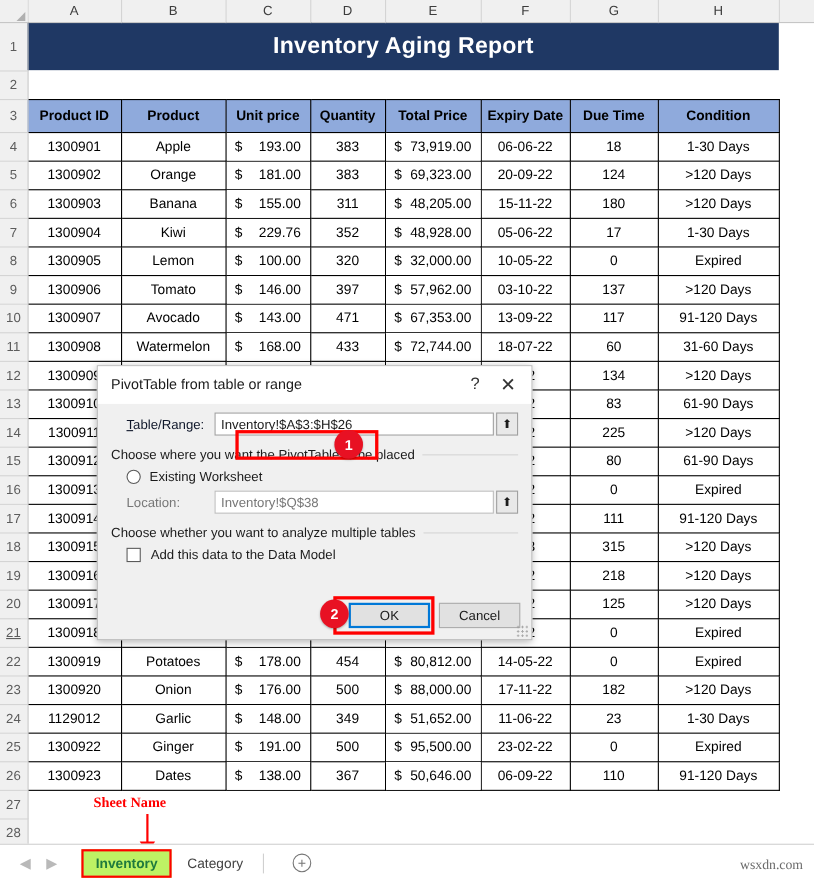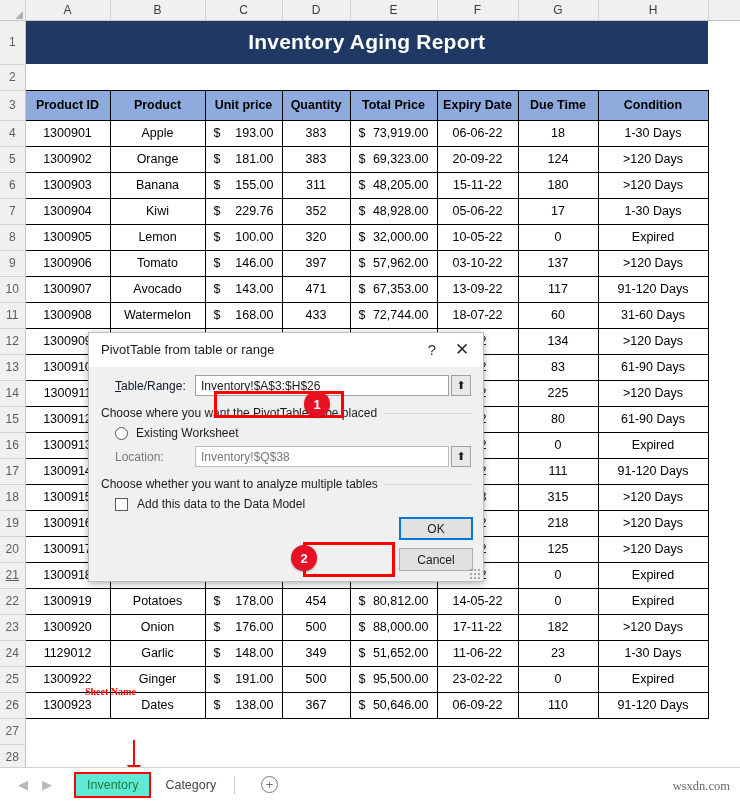--- a/index.html
+++ b/index.html
@@ -88,22 +88,22 @@
     text-align:center;
     vertical-align: middle;
   }
 
   .money { text-align: left; padding-left: 8px; position: relative; }
   .money .sym { position:absolute; left:8px; }
   .money .amt { display:block; text-align:right; padding-right:8px; }
 
   
   .sheetname-note {
-    position:absolute; left:85px; top:686px;
-    color:#FF0000; font-weight:bold; font-size:10px;
+    position:absolute; left:85px; top:722px;
+    color:#FF0000; font-weight:bold; font-size:13px;
     font-family:"Liberation Serif", serif;
   }
   .arrow-down {
     position:absolute; left:133px; top:740px;
     width:2px; height:30px; background:#FF0000;
   }
   .arrow-head {
     position:absolute; left:127px; top:765px;
     width:0;height:0;
     border-left:7px solid transparent;
@@ -118,21 +118,21 @@
     display:flex; align-items:center;
   }
   .navarrows { display:flex; gap:14px; margin-left:18px; color:#b9b9b9; font-size:13px; }
   .navarrows span { cursor:default; }
   .tabs { display:flex; align-items:center; margin-left:22px; height:100%; }
   .tab {
     font-size:12.5px; padding:4px 14px; color:#444; height:26px;
     display:flex; align-items:center;
   }
   .tab.active {
-    color:#1F7A3D; font-weight:normal; background:#5eead4;
+    color:#1F7A3D; font-weight:bold; background:#bef264;
     border:2px solid #FF0000; padding:1px 11px;
   }
   .tab-sep { width:1px; height:18px; background:#d0d0d0; margin:0 4px; }
   .addsheet {
     margin-left:22px; width:17px; height:17px; border-radius:50%;
     border:1.4px solid #767676; color:#767676; font-size:13px; line-height:14px;
     display:flex; align-items:center; justify-content:center;
   }
   .watermark {
     position:absolute; right:10px; bottom:7px;
@@ -200,21 +200,21 @@
     border:1px solid #5a5a5a; background:#fff;
     display:flex; align-items:center; justify-content:center;
   }
   .radio .dot { width:6px; height:6px; border-radius:50%; background:#1b1b1b; }
   .radio-label { font-size:12px; }
   .focusbox { outline:1px dotted #444; outline-offset:1px; padding:0 1px; }
 
   .check-line { display:flex; align-items:center; margin:6px 0 0 14px; gap:9px; }
   .checkbox { width:13px; height:13px; border:1px solid #5a5a5a; background:#fff; }
 
-  .btnrow { position:absolute; right:10px; bottom:10px; display:flex; gap:8px; align-items:center;flex-direction:column; }
+  .btnrow { position:absolute; right:10px; bottom:10px; display:flex; gap:8px; align-items:center; }
   .btn {
     width:74px; height:23px; background:#e1e1e1; border:1px solid #adadad;
     font-size:12px; color:#1b1b1b; display:flex; align-items:center; justify-content:center;
   }
   .btn.primary { border:2px solid #0078D7; background:#e1e1e1; }
   .hl-ok {
     position:absolute; right:88px; bottom:4px; width:92px; height:35px;
     border:3px solid #FF0000; pointer-events:none;
   }
   .grip {

